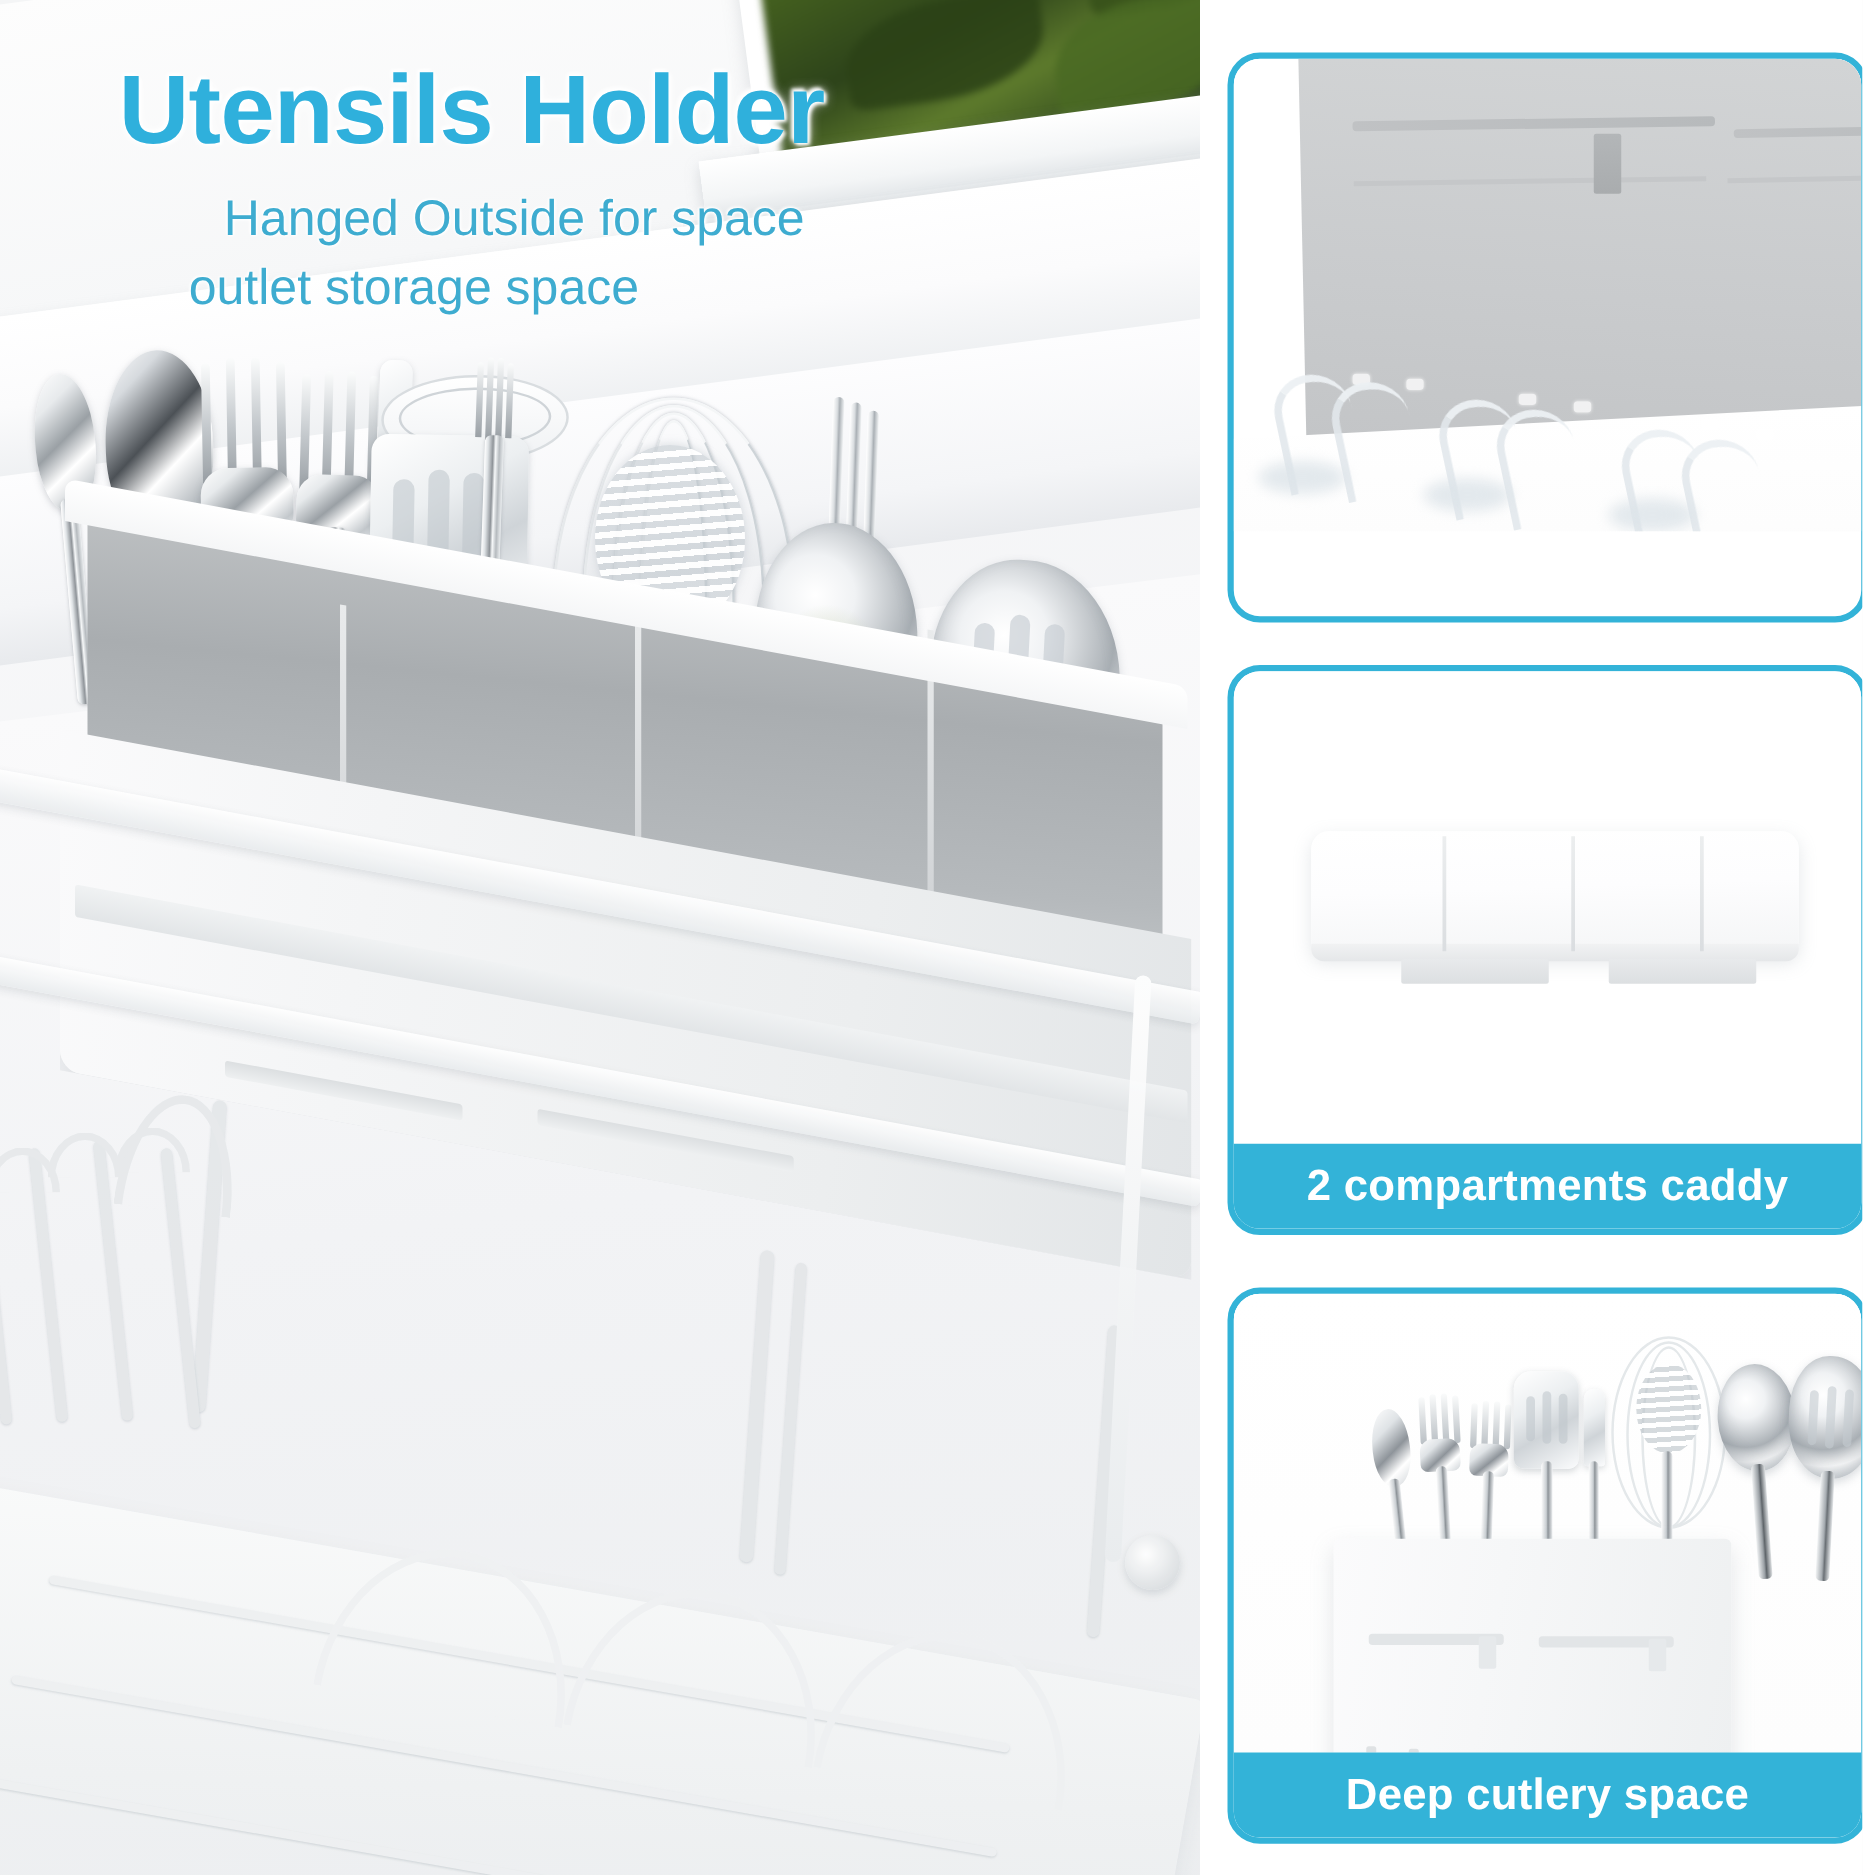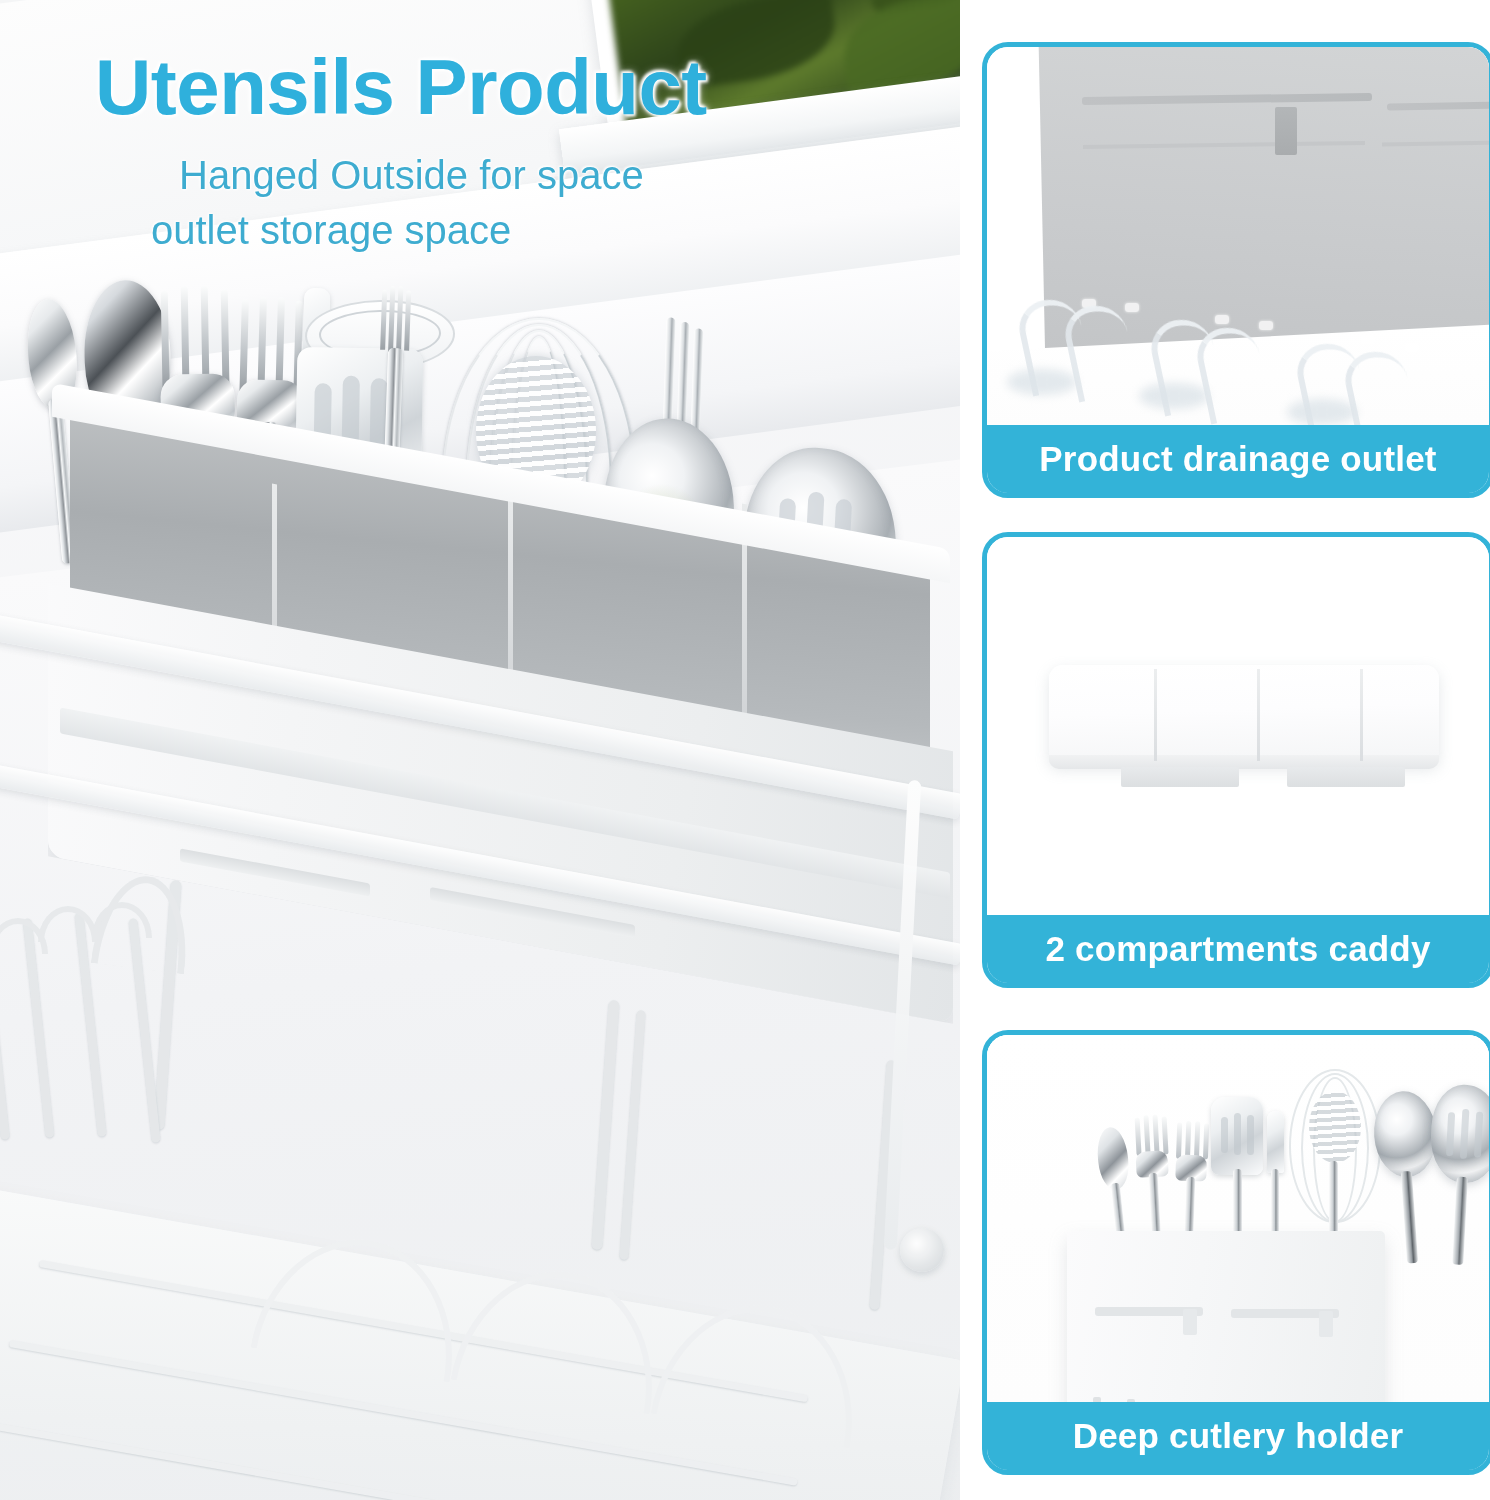--- a/index.html
+++ b/index.html
@@ -365,21 +365,21 @@
       <div class="rack-arc" style="left:660px;top:706px;width:190px;height:120px;border-width:6px;border-color:#eff1f2;transform:rotate(10deg);"></div>
 
       <div style="position:absolute;left:900px;top:628px;width:44px;height:44px;border-radius:50%;
                   background:radial-gradient(circle at 38% 35%,#ffffff,#e2e5e7 60%,#cfd3d6 100%);
                   box-shadow:0 3px 7px rgba(160,168,175,.4);"></div>
       <div style="position:absolute;left:896px;top:180px;width:13px;height:470px;border-radius:7px;
                   background:linear-gradient(180deg,#ffffff,#e9ecee);transform:rotate(3deg);"></div>
     </div>
 
     <div id="headline">
-      <div class="h1">Utensils Product</div>
+      <div class="h1">Utensils Holder</div>
       <div class="h2">
         <span class="l1">Hanged Outside for space</span>
         <span class="l2">outlet storage space</span>
       </div>
     </div>
   </div>
 
   <div class="divider-line"></div>
 
   <div id="features">
@@ -405,23 +405,20 @@
         <div class="stream" style="left:82px;top:258px;"></div>
         <div class="stream" style="left:168px;top:272px;"></div>
         <div class="stream" style="left:214px;top:280px;"></div>
         <div class="stream" style="left:314px;top:296px;"></div>
         <div class="stream" style="left:362px;top:304px;"></div>
 
         <div class="spray" style="left:20px;top:322px;width:70px;height:26px;filter:blur(5px);"></div>
         <div class="spray" style="left:152px;top:336px;width:70px;height:26px;filter:blur(5px);"></div>
         <div class="spray" style="left:300px;top:352px;width:70px;height:26px;filter:blur(5px);"></div>
       </div>
-      <div class="card-label">
-        <span>Product drainage outlet</span>
-      </div>
     </div>
 
     <div id="card2" class="card">
       <div class="card-media">
         <div class="cad2"></div>
         <div class="cad2-front"></div>
         <div class="cad2-div" style="left:167px;"></div>
         <div class="cad2-div" style="left:270px;"></div>
         <div class="cad2-div" style="left:373px;"></div>
         <div class="cad2-foot" style="left:134px;width:118px;"></div>
@@ -493,17 +490,17 @@
         <div class="c3-box"></div>
         <div class="c3-slot" style="left:108px;top:272px;width:108px;"></div>
         <div class="c3-slot" style="left:244px;top:274px;width:108px;"></div>
         <div class="c3-tab" style="left:196px;top:274px;"></div>
         <div class="c3-tab" style="left:332px;top:276px;"></div>
         <div class="c3-hole" style="left:106px;top:362px;"></div>
         <div class="c3-hole" style="left:140px;top:364px;"></div>
 
       </div>
       <div class="card-label">
-        <span>Deep cutlery holder</span>
+        <span>Deep cutlery space</span>
       </div>
     </div>
   </div>
 </div>
 
 </body></html>

